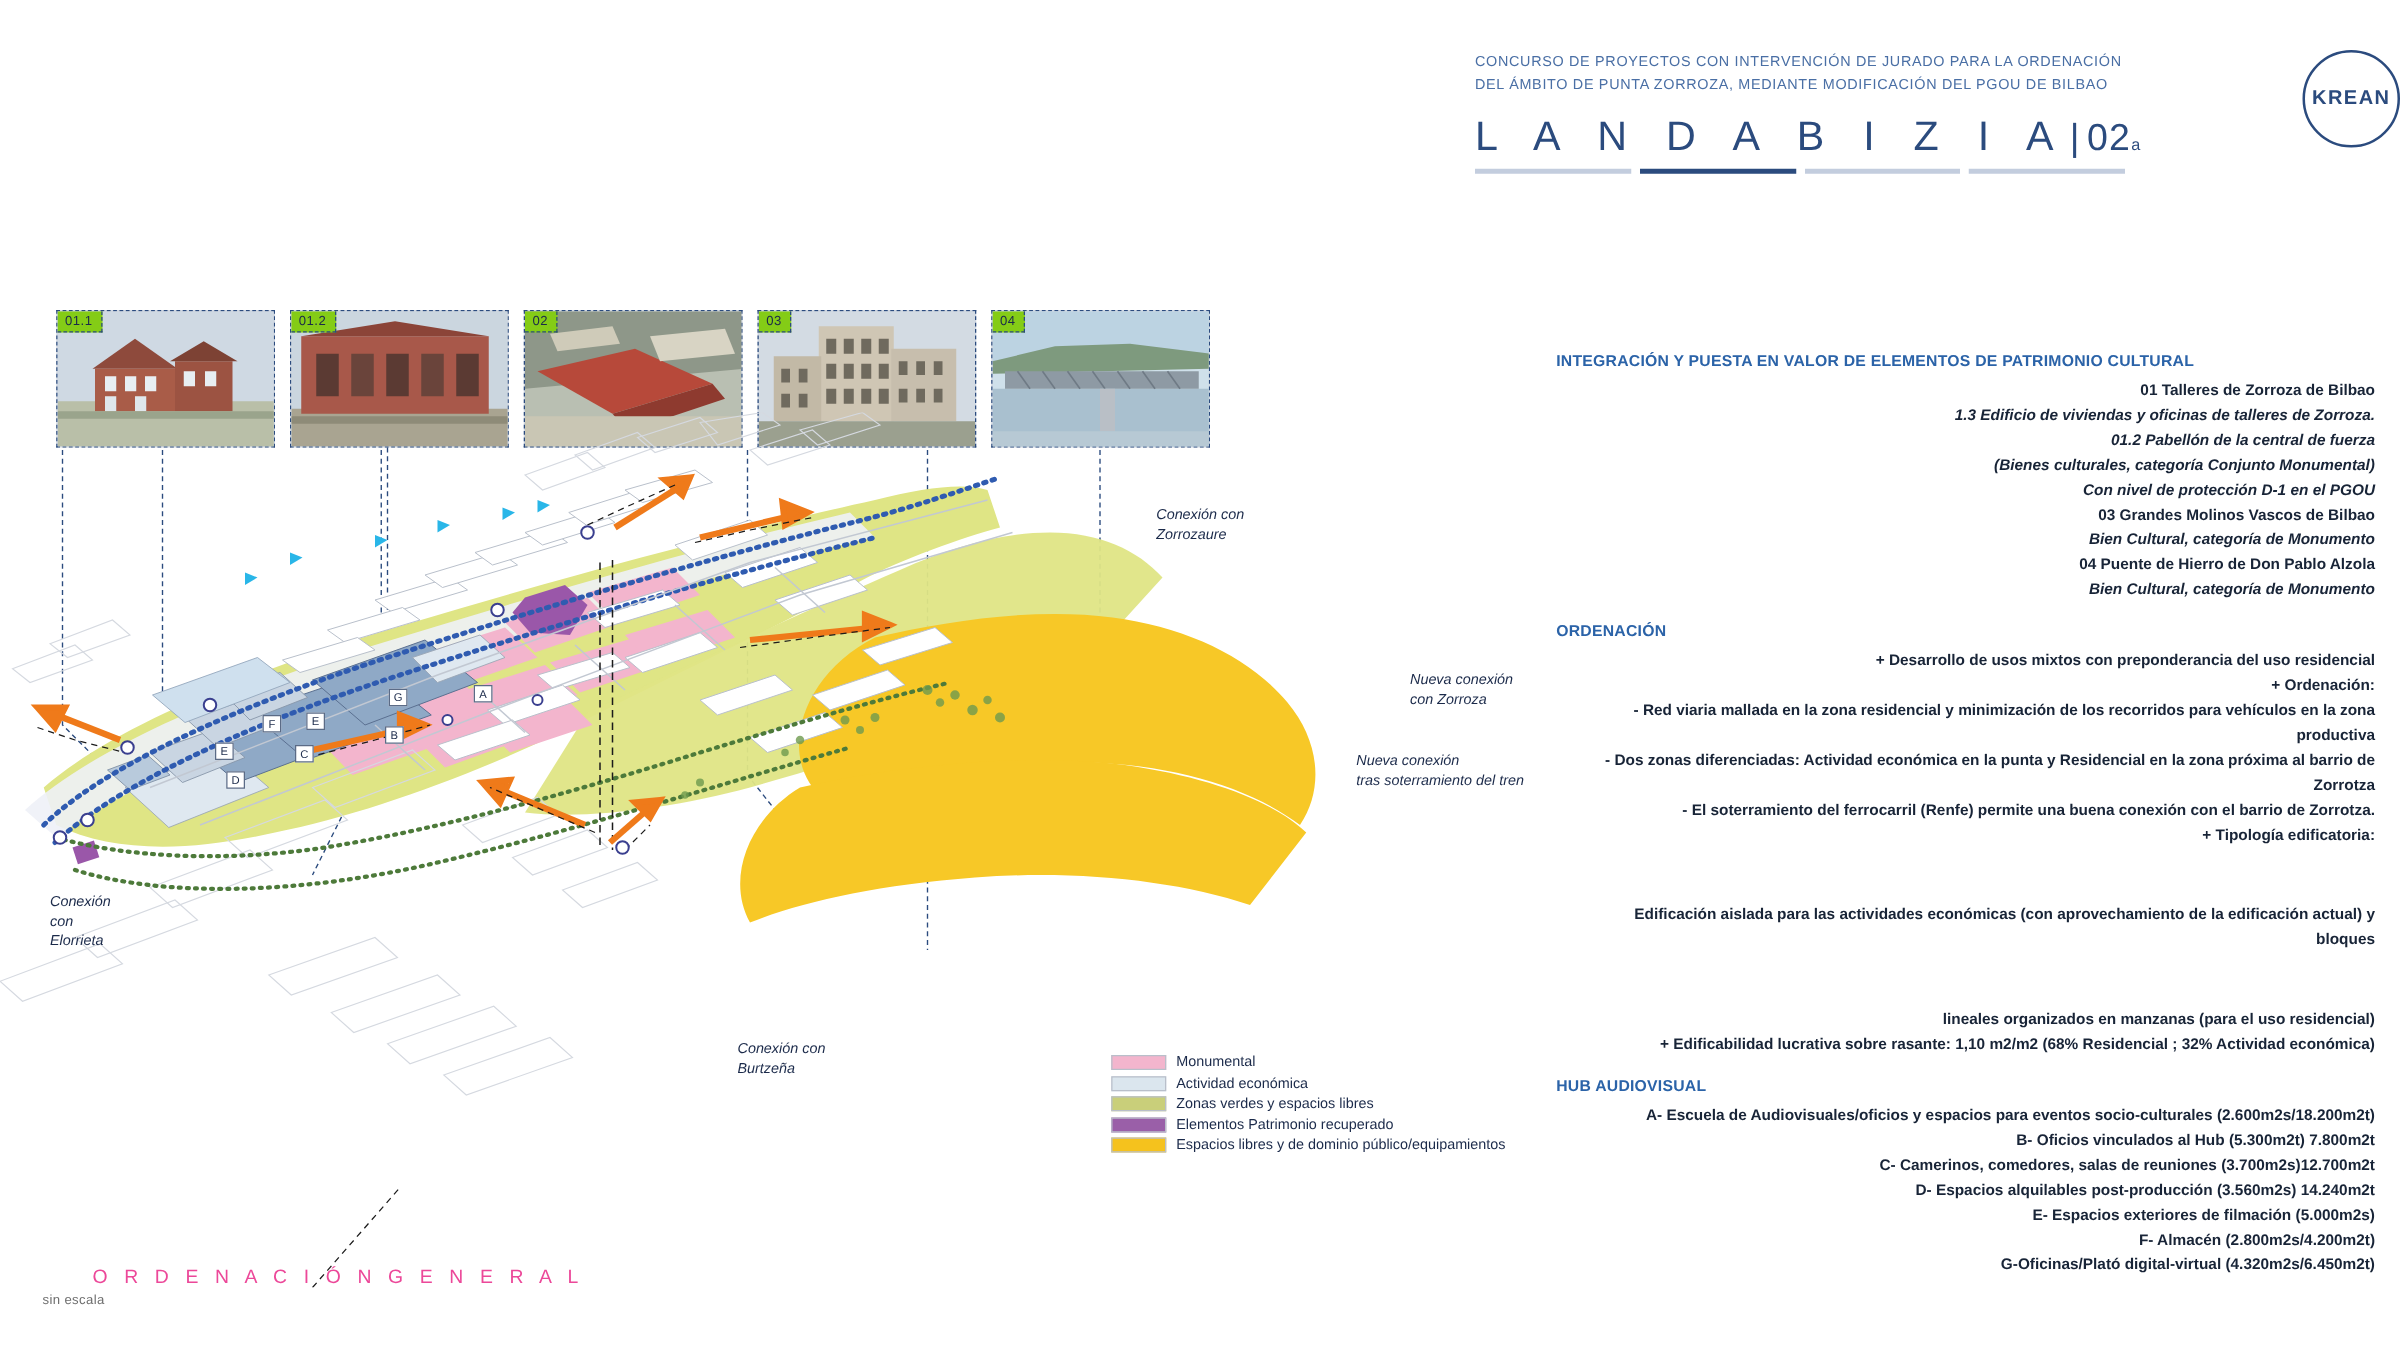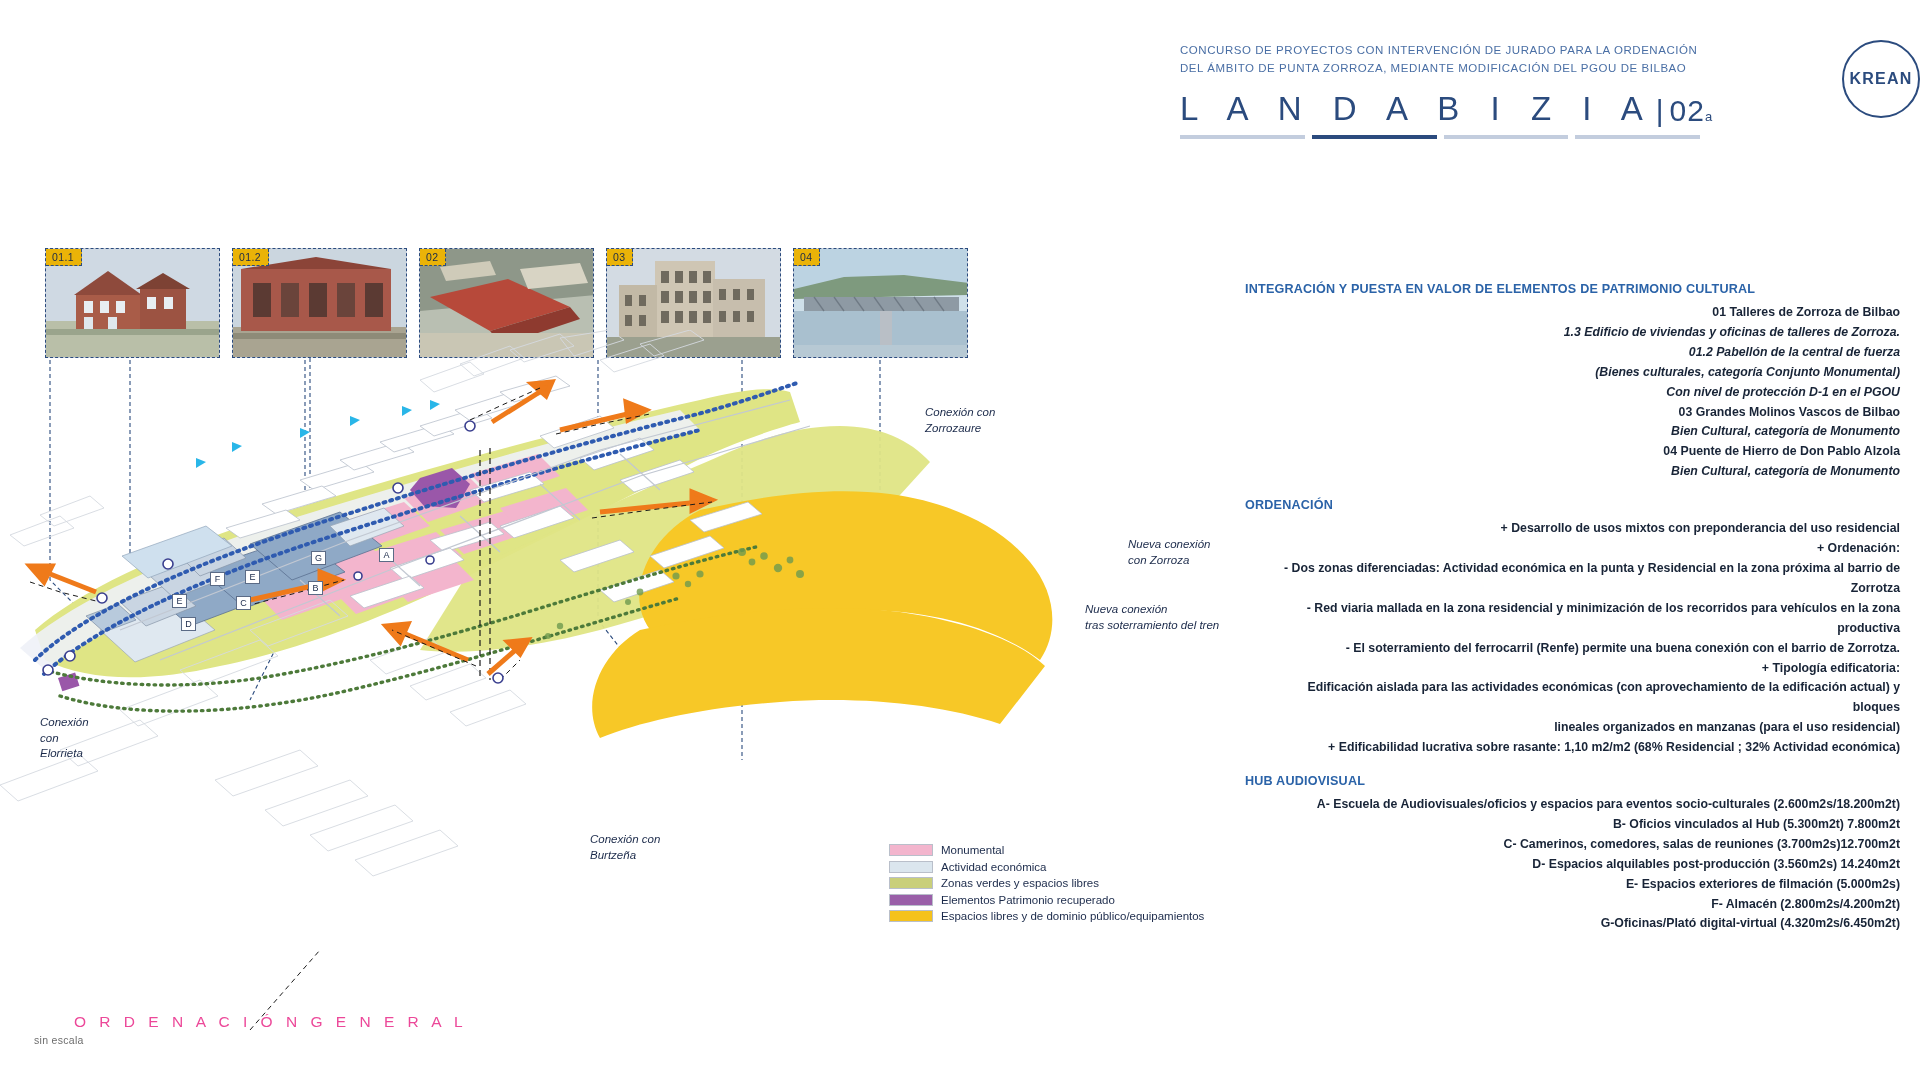--- a/index.html
+++ b/index.html
@@ -25,21 +25,21 @@
   .logo {
     position:absolute; right:0px; top:40px; width:78px; height:78px; border-radius:50%;
     border:2px solid #2b4b7e; display:flex; align-items:center; justify-content:center;
     color:#2b4b7e; font-size:16px; letter-spacing:1.2px; font-weight:700;
   }
 
   
   .photos { position:absolute; left:45px; top:248px; display:flex; gap:12px; }
   .photo { width:175px; height:110px; border:1.4px dashed #2b4b7e; position:relative; background:#cfd6e0; overflow:hidden; }
   .photo .tag {
-    position:absolute; left:0; top:0; background:#eab308; border-right:1.4px dashed #2b4b7e; border-bottom:1.4px dashed #2b4b7e;
+    position:absolute; left:0; top:0; background:#84cc16; border-right:1.4px dashed #2b4b7e; border-bottom:1.4px dashed #2b4b7e;
     font-size:10.5px; padding:2px 7px 2px 6px; color:#1b2a4a; letter-spacing:.4px; z-index:3;
   }
   .ph-img { position:absolute; inset:0; }
 
   
   .map { position:absolute; left:0; top:330px; width:1260px; height:700px; }
   .map svg { position:absolute; left:0; top:0; }
 
   .maplabel { position:absolute; font-style:italic; font-size:11.5px; color:#1b2a4a; line-height:1.35; }
 
@@ -49,21 +49,21 @@
   .legend .sw { width:44px; height:12px; margin-right:8px; border:.5px solid #b9bfca; }
   .legend .lb { font-size:11.5px; color:#1b2a4a; }
 
   
   .panel { position:absolute; left:1245px; top:282px; width:655px;font-weight:bold; }
   .p-h { color:#2b63a8; font-size:12.6px; letter-spacing:.2px; margin-bottom:7px; }
   .p-l { font-size:12.3px; color:#182437; line-height:1.62;text-align:right; }
   .p-l.i { font-style:italic; }
   .ind1 { padding-left:36px; }
   .ind2 { padding-left:18px; }
-  .ind3 { padding-left:30px; }
+  .ind3 { padding-left:30px;margin-top:44px; }
   .blk { margin-bottom:16px; }
 
   
   .footer { position:absolute; left:34px; bottom:34px; }
   .footer .t { font-size:15.5px; letter-spacing:4.5px; color:#ec4899;margin-left:40px; }
   .footer .s { font-size:10.5px; color:#6d6d6d; letter-spacing:.3px; margin-top:3px; }
 
   .blkbox { position:absolute; font-size:9px; display:flex; align-items:center; justify-content:center;
             background:#ffffff; border:.7px solid #5b6b86; color:#1b2a4a; width:15px; height:14px; }
 </style>
@@ -453,22 +453,22 @@
     <div class="p-l">03 Grandes Molinos Vascos de Bilbao</div>
     <div class="p-l i ind1">Bien Cultural, categoría de Monumento</div>
     <div class="p-l">04 Puente de Hierro de Don Pablo Alzola</div>
     <div class="p-l i ind1">Bien Cultural, categoría de Monumento</div>
   </div>
 
   <div class="blk">
     <div class="p-h">ORDENACIÓN</div>
     <div class="p-l">+ Desarrollo de usos mixtos con preponderancia del uso residencial</div>
     <div class="p-l">+ Ordenación:</div>
+    <div class="p-l ind2">- Red viaria mallada en la zona residencial y minimización de los recorridos para vehículos en la zona productiva</div>
     <div class="p-l ind2">- Dos zonas diferenciadas: Actividad económica en la punta y Residencial en la zona próxima al barrio de Zorrotza</div>
-    <div class="p-l ind2">- Red viaria mallada en la zona residencial y minimización de los recorridos para vehículos en la zona productiva</div>
     <div class="p-l ind2">- El soterramiento del ferrocarril (Renfe) permite una buena conexión con el barrio de Zorrotza.</div>
     <div class="p-l">+ Tipología edificatoria:</div>
     <div class="p-l ind3">Edificación aislada para las actividades económicas (con aprovechamiento de la edificación actual) y bloques</div>
     <div class="p-l ind3">lineales organizados en manzanas (para el uso residencial)</div>
     <div class="p-l">+ Edificabilidad lucrativa sobre rasante: 1,10 m2/m2 (68% Residencial ; 32% Actividad económica)</div>
   </div>
 
   <div class="blk">
     <div class="p-h">HUB AUDIOVISUAL</div>
     <div class="p-l">A- Escuela de Audiovisuales/oficios y espacios para eventos socio-culturales (2.600m2s/18.200m2t)</div>

